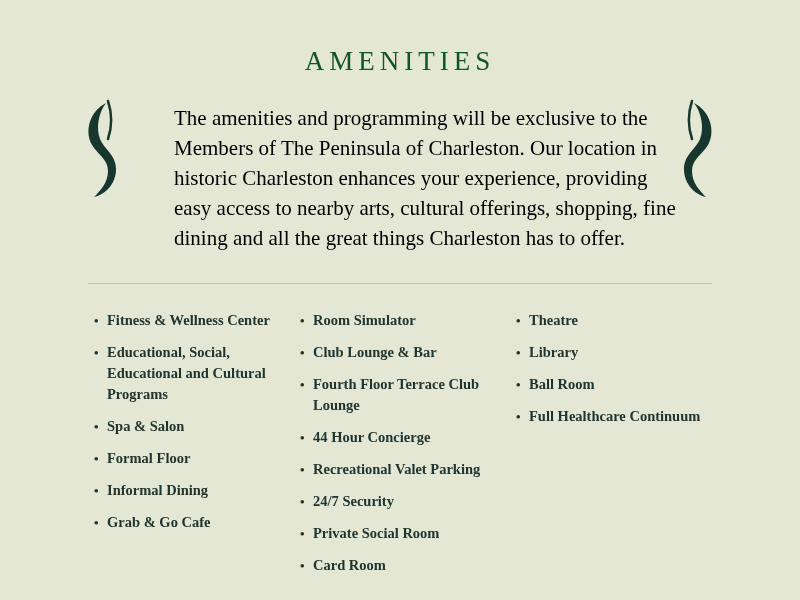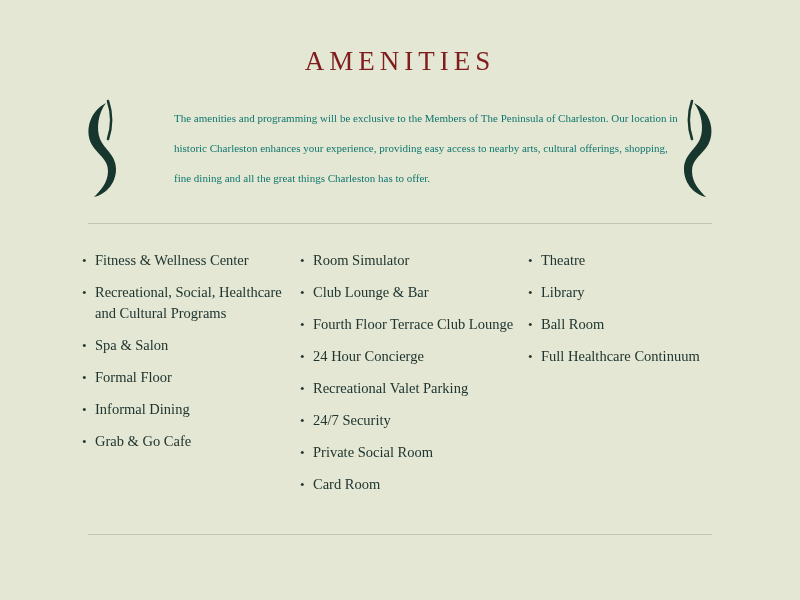--- a/index.html
+++ b/index.html
@@ -18,35 +18,35 @@
     position: relative;
     width: 800px;
     height: 600px;
     box-sizing: border-box;
   }
   .title {
     text-align: center;
     font-family: "Liberation Serif", serif;
     font-size: 27px;
     letter-spacing: 5px;
-    color: #7f1d1d;
+    color: #14532d;
     padding-top: 46px;
     font-weight: normal;
     margin: 0;
   }
   .intro-wrap {
     position: relative;
     margin-top: 26px;
     padding: 0 90px;
   }
   .intro {
     font-family: "Liberation Serif", serif;
-    font-size: 11px;
+    font-size: 21px;
     line-height: 30px;
-    color: #0f766e;
+    color: #000000;
     text-align: left;
     margin: 6px auto;
     width: 510px;
     padding-left: 58px;
   }
   .flourish {
     position: absolute;
     top: -6px;
     color: #16362e;
     width: 46px;
@@ -62,21 +62,22 @@
     background: #c3c7ae;
     margin: 30px auto 0 auto;
   }
   .divider.bottom {
     margin-top: 28px;
   }
   .columns {
     display: flex;
     width: 636px;
     margin: 26px auto 0 auto;
-    justify-content: space-between;
+    justify-content: center;
+    font-weight: bold;
   }
   .col {
     width: 206px;
   }
   .col.col2 { width: 216px; }
   .col.col3 { width: 190px; }
   .item {
     font-family: "Liberation Serif", serif;
     font-size: 14.5px;
     line-height: 21px;
@@ -116,32 +117,32 @@
     </div>
     <p class="intro">The amenities and programming will be exclusive to the Members of The Peninsula of Charleston. Our location in historic Charleston enhances your experience, providing easy access to nearby arts, cultural offerings, shopping, fine dining and all the great things Charleston has to offer.</p>
   </div>
 
   <div class="divider"></div>
 
   <div class="columns">
 
     <div class="col col1">
       <div class="item">Fitness &amp; Wellness Center</div>
-      <div class="item">Recreational, Social, Healthcare and Cultural Programs</div>
+      <div class="item">Educational, Social, Educational and Cultural Programs</div>
       <div class="item">Spa &amp; Salon</div>
       <div class="item">Formal Floor</div>
       <div class="item">Informal Dining</div>
       <div class="item">Grab &amp; Go Cafe</div>
     </div>
 
     <div class="col col2">
       <div class="item">Room Simulator</div>
       <div class="item">Club Lounge &amp; Bar</div>
       <div class="item">Fourth Floor Terrace Club Lounge</div>
-      <div class="item">24 Hour Concierge</div>
+      <div class="item">44 Hour Concierge</div>
       <div class="item">Recreational Valet Parking</div>
       <div class="item">24/7 Security</div>
       <div class="item">Private Social Room</div>
       <div class="item">Card Room</div>
     </div>
 
     <div class="col col3">
       <div class="item">Theatre</div>
       <div class="item">Library</div>
       <div class="item">Ball Room</div>

